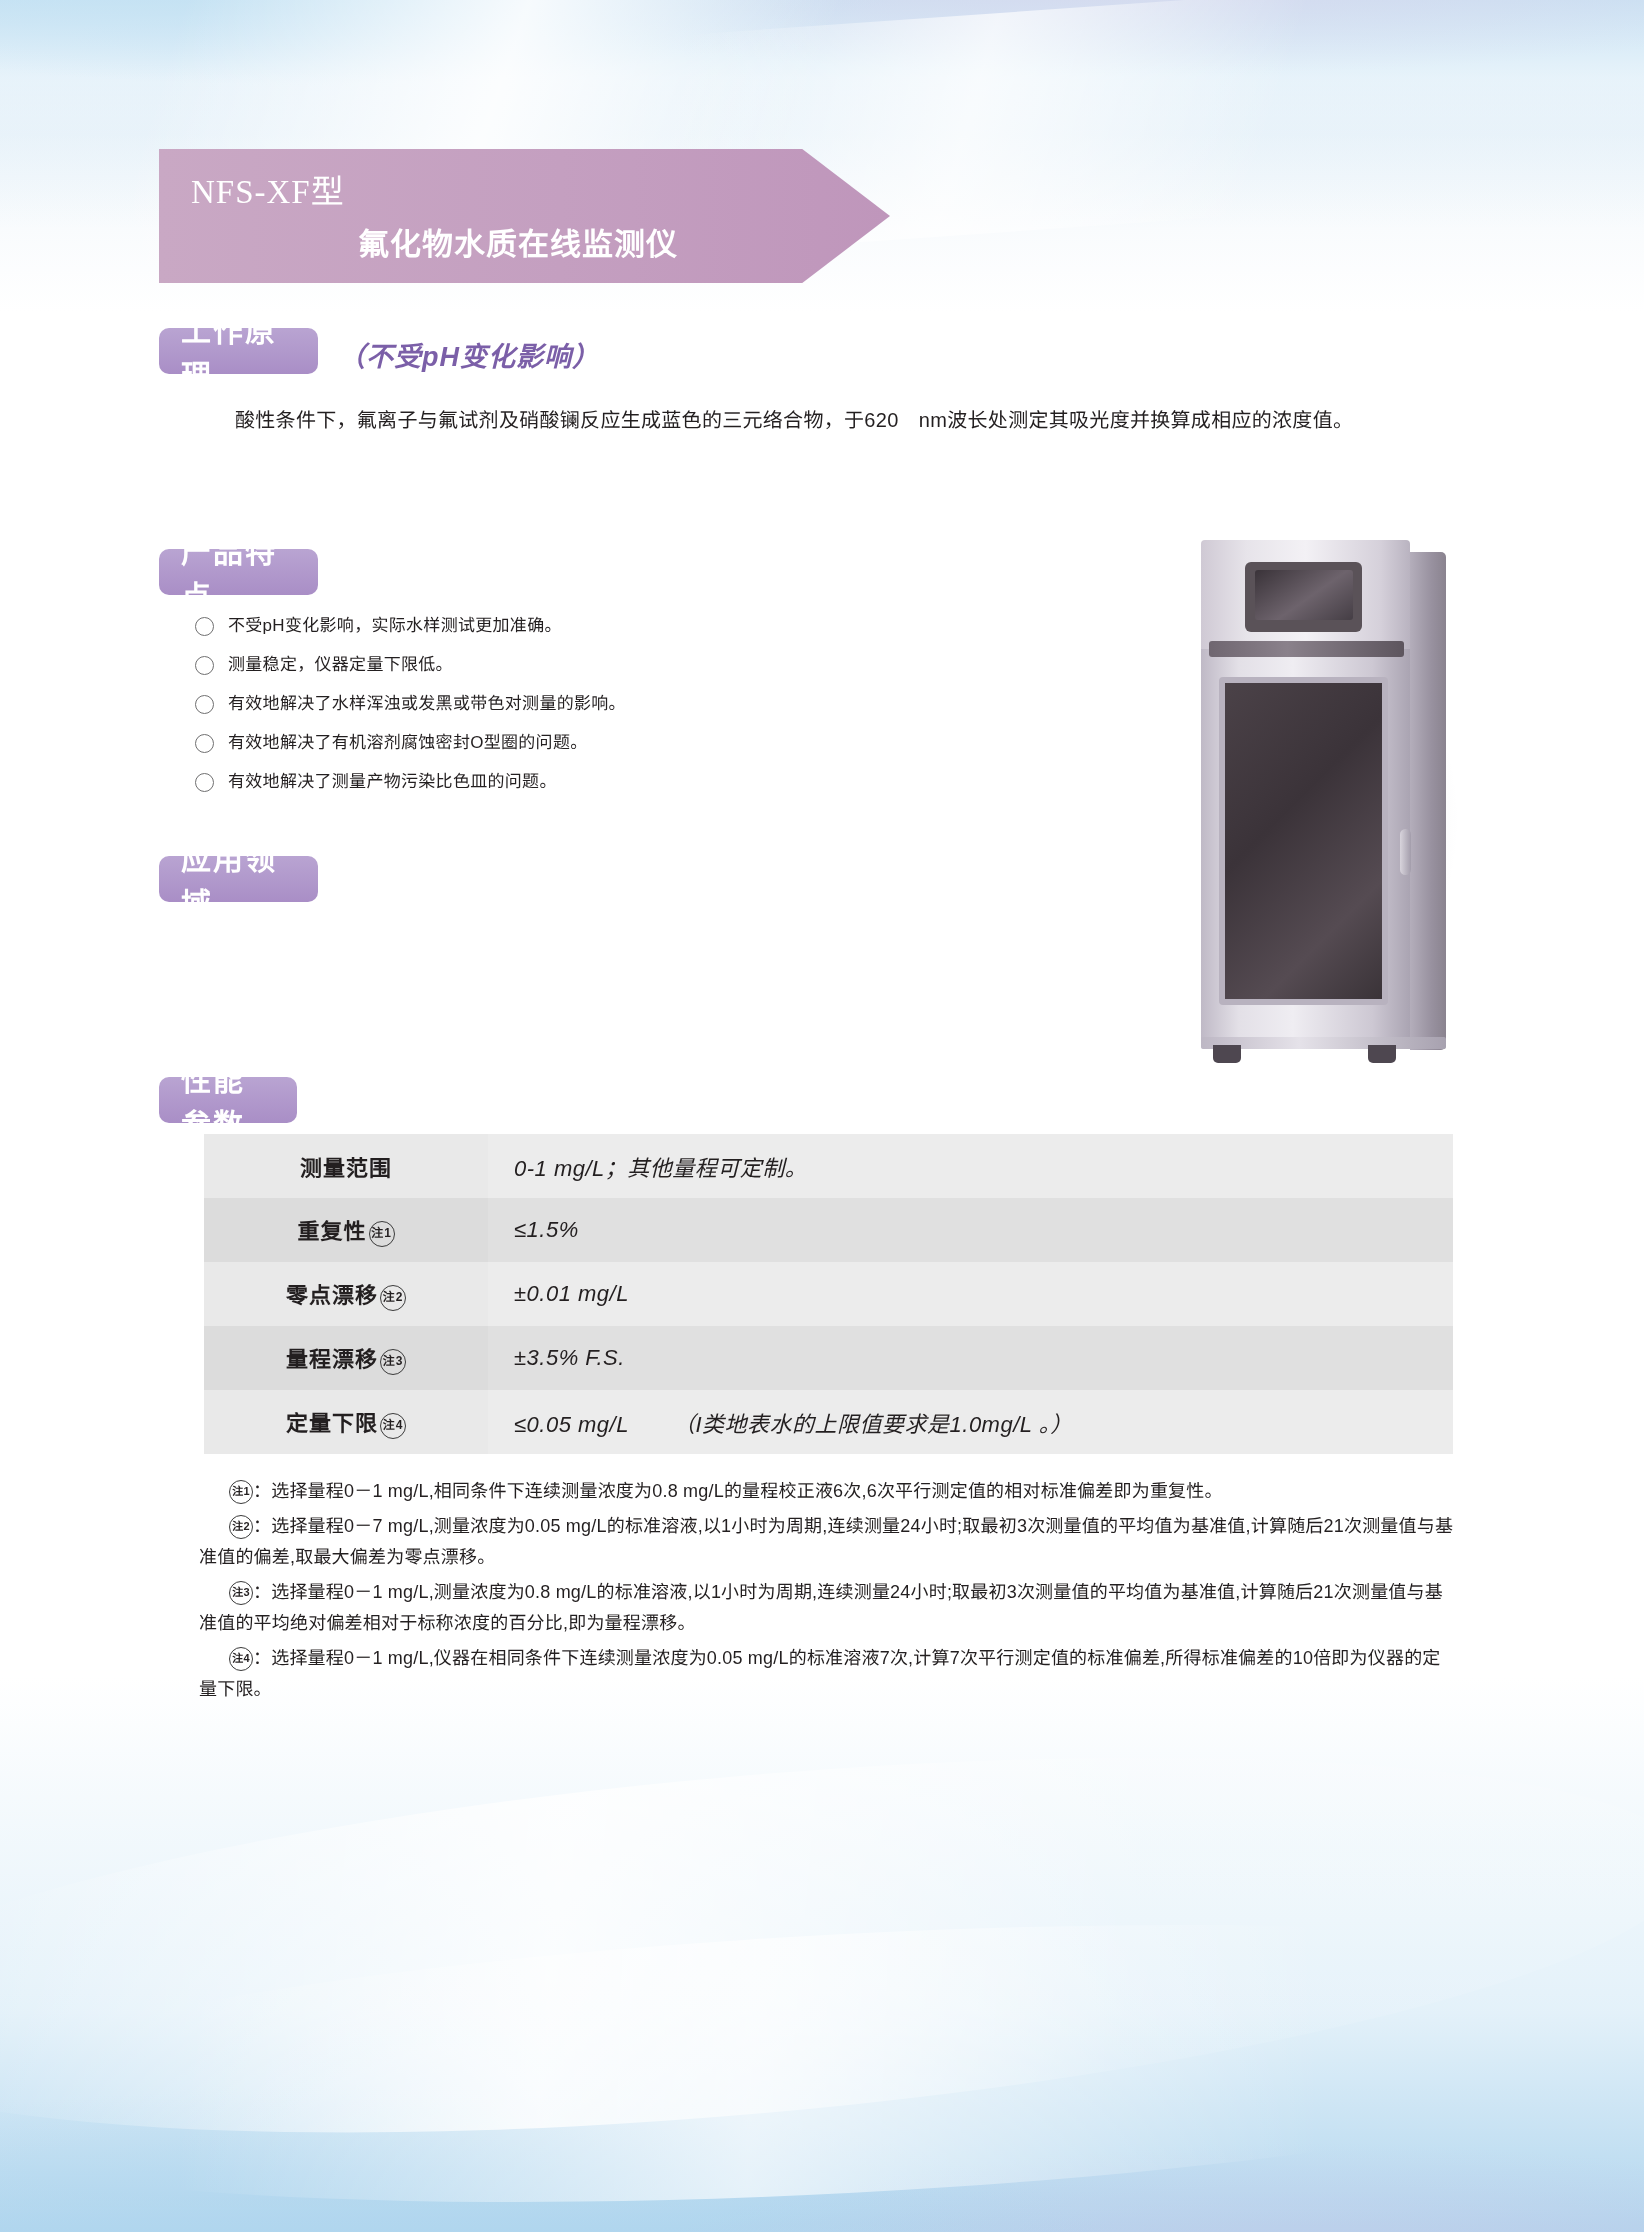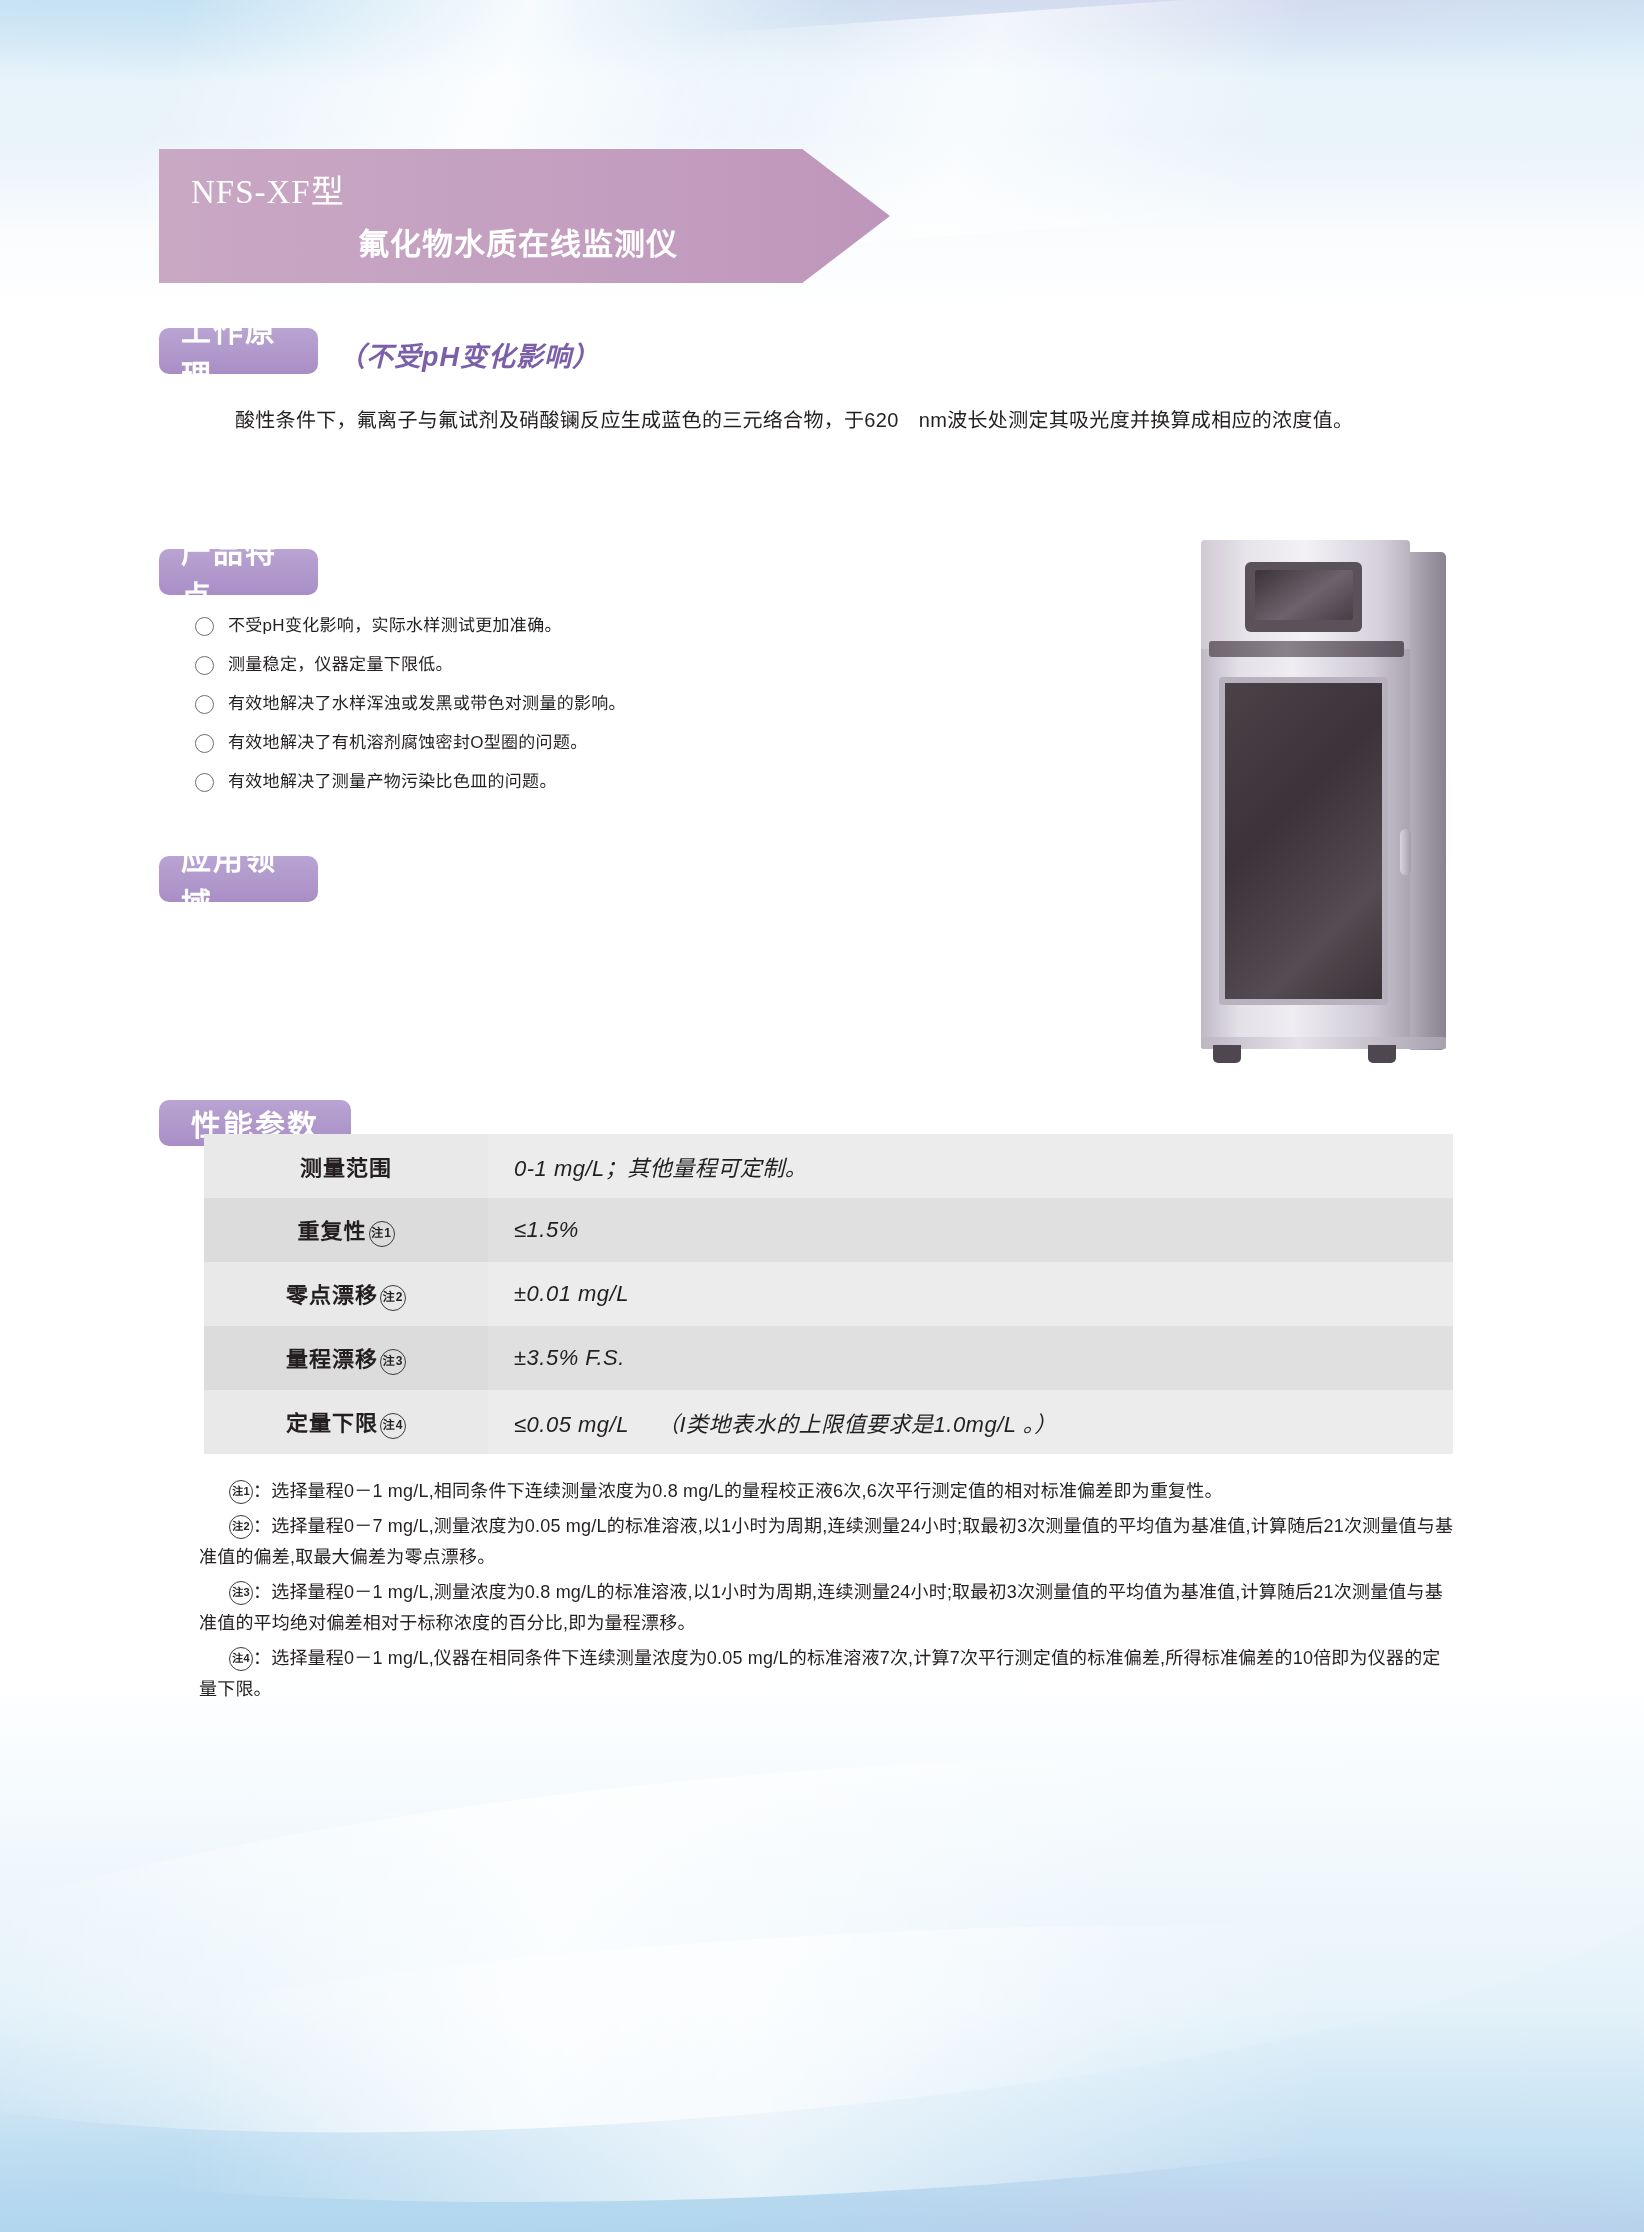--- a/index.html
+++ b/index.html
@@ -326,21 +326,21 @@
     font-size: 12px;
     font-weight: bold;
     font-style: normal;
     text-align: center;
     vertical-align: middle;
     margin-left: 2px;
     box-sizing: border-box;
   }
   .spec-value .paren {
     font-style: italic;
-    margin-left: 28px;
+    margin-left: 44px;
   }
 
   
   .notes {
     position: absolute;
     left: 199px;
     top: 1476px;
     width: 1259px;
   }
   .note {
@@ -419,21 +419,21 @@
     <div class="dev-screen-frame"></div>
     <div class="dev-screen"></div>
     <div class="dev-bar"></div>
     <div class="dev-door"></div>
     <div class="dev-handle"></div>
     <div class="dev-base"></div>
     <div class="dev-foot-l"></div>
     <div class="dev-foot-r"></div>
   </div>
 
-  <div class="tag" style="left:159px; top:1100px; width:192px;">性能参数</div>
+  <div class="tag" style="left:159px; top:1077px; width:138px;">性能参数</div>
 
   <table class="spec-table">
     <tbody>
       <tr class="row-even">
         <td class="spec-label">
           <span>测量范围</span>
         </td>
         <td class="spec-value">
           <span>0-1 mg/L；其他量程可定制。</span>
         </td>

